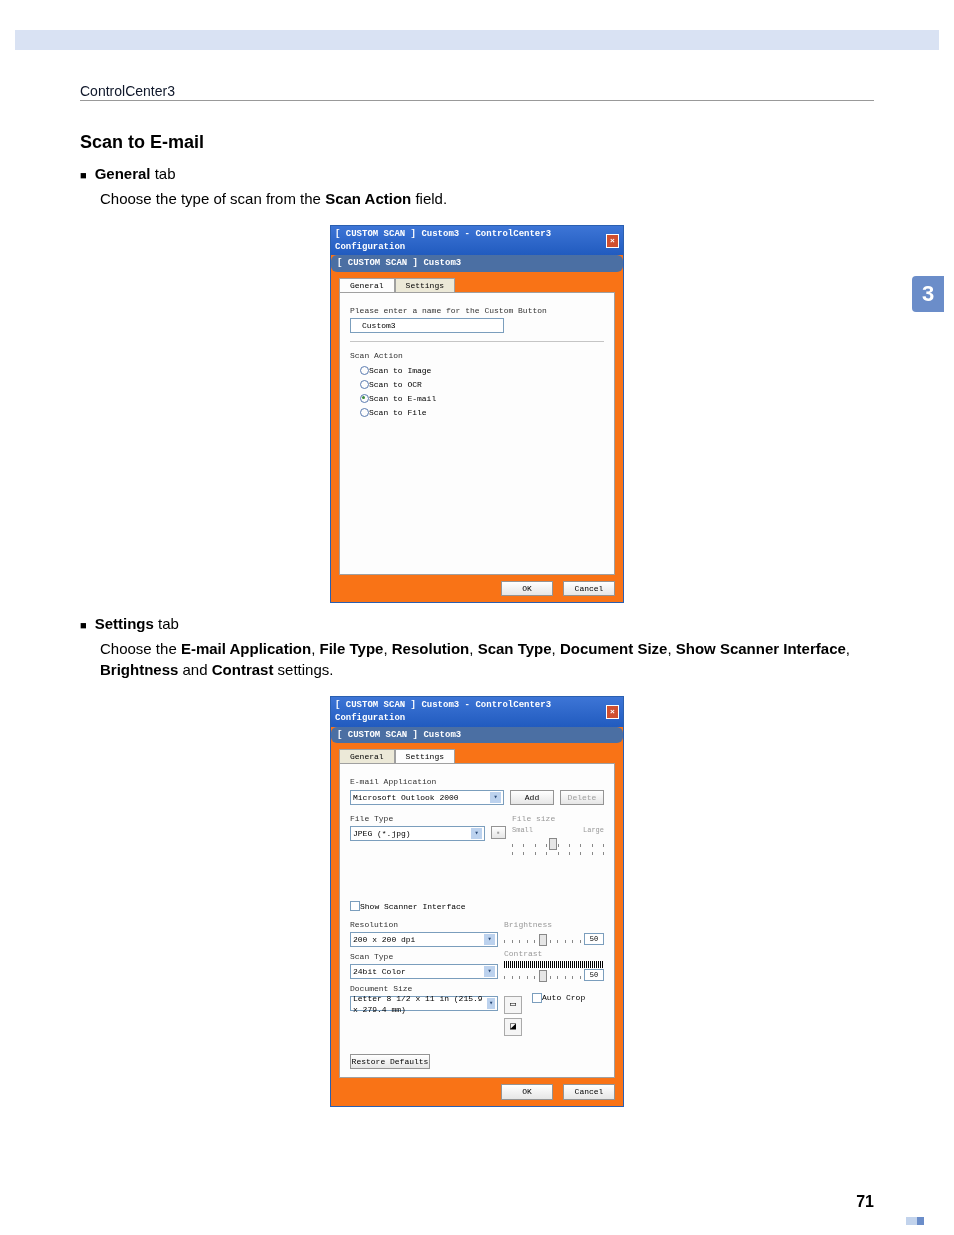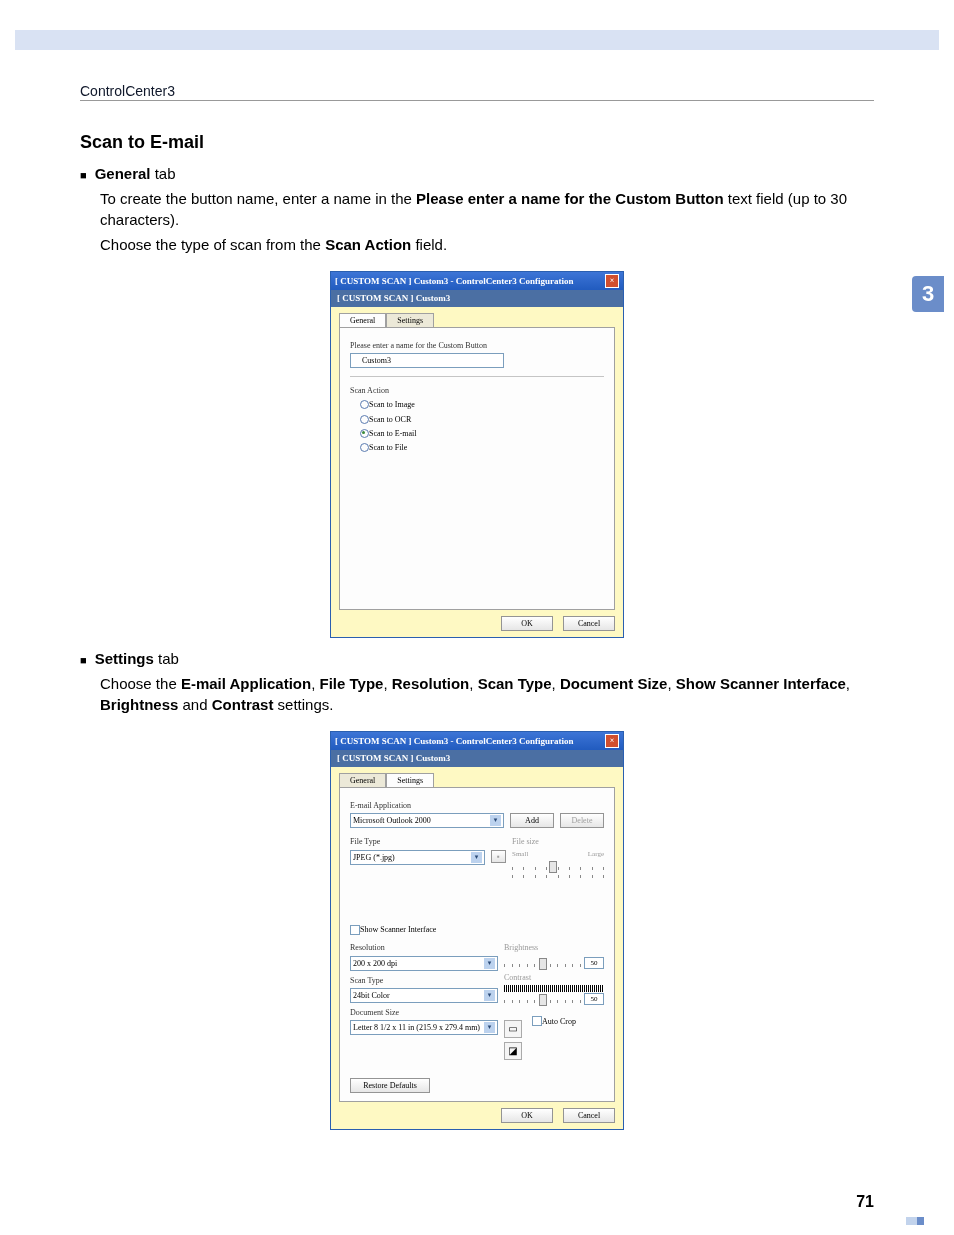--- a/index.html
+++ b/index.html
@@ -66,23 +66,23 @@
   .bold { font-weight: bold; }
   .screenshot-wrapper {
     display: flex;
     justify-content: center;
     margin: 16px 0 10px 0;
   }
   .dlg {
     width: 292px;
     height: auto;
     border: 1px solid #2a5fb0;
-    background: #fef9c3;
+    background: #f97316;
     font-size: 9px;
-    font-family: Liberation Serif, serif;
+    font-family: Liberation Mono, monospace;
     color: #000;
   }
   .dlg-title {
     background: linear-gradient(#3d75d6, #215bbf);
     color: #fff;
     font-weight: bold;
     padding: 2px 4px;
     display: flex;
     justify-content: space-between;
     align-items: center;
@@ -95,20 +95,21 @@
     line-height: 12px;
     text-align: center;
     font-size: 8px;
     border: 1px solid #fff;
   }
   .dlg-sub {
     background: #4b6fa3;
     color: #fff;
     padding: 2px 6px;
     font-weight: bold;
+    border-radius: 6px;
   }
   .tabs-row {
     display: flex;
     padding: 6px 8px 0 8px;
     gap: 0;
   }
   .tab {
     border: 1px solid #a0a0a0;
     padding: 1px 10px;
     background: #ece9d8;
@@ -301,23 +302,20 @@
   <div class="content">
     <h2 class="section-title">Scan to E-mail</h2>
 
     <div class="bullet-row">
       <span class="bullet">■</span>
       <span>
         <span class="bold">General</span><span> tab</span>
       </span>
     </div>
     <p class="sub-text">
-      <span>To create the button name, enter a name in the </span><span class="bold">Please enter a name for the Custom Button</span><span> text field (up to 30 characters).</span>
-    </p>
-    <p class="sub-text">
       <span>Choose the type of scan from the </span><span class="bold">Scan Action</span><span> field.</span>
     </p>
 
     <div class="screenshot-wrapper">
       <div class="dlg">
         <div class="dlg-title">
           <span>[  CUSTOM SCAN  ]   Custom3 - ControlCenter3 Configuration</span>
           <span class="close">×</span>
         </div>
         <div class="dlg-sub">[  CUSTOM SCAN  ]   Custom3</div>

